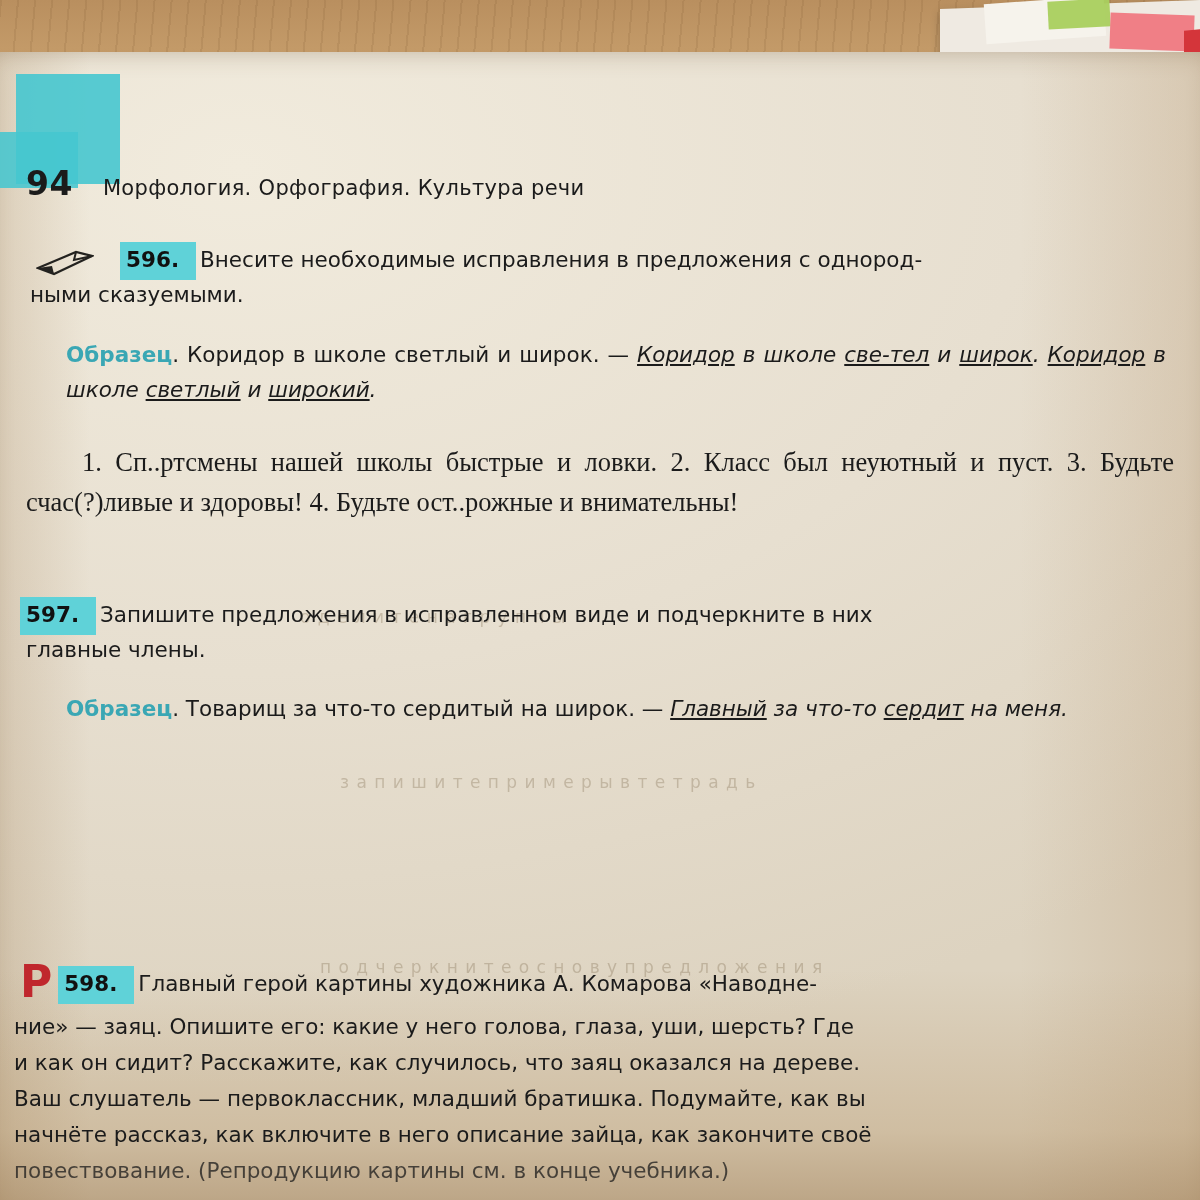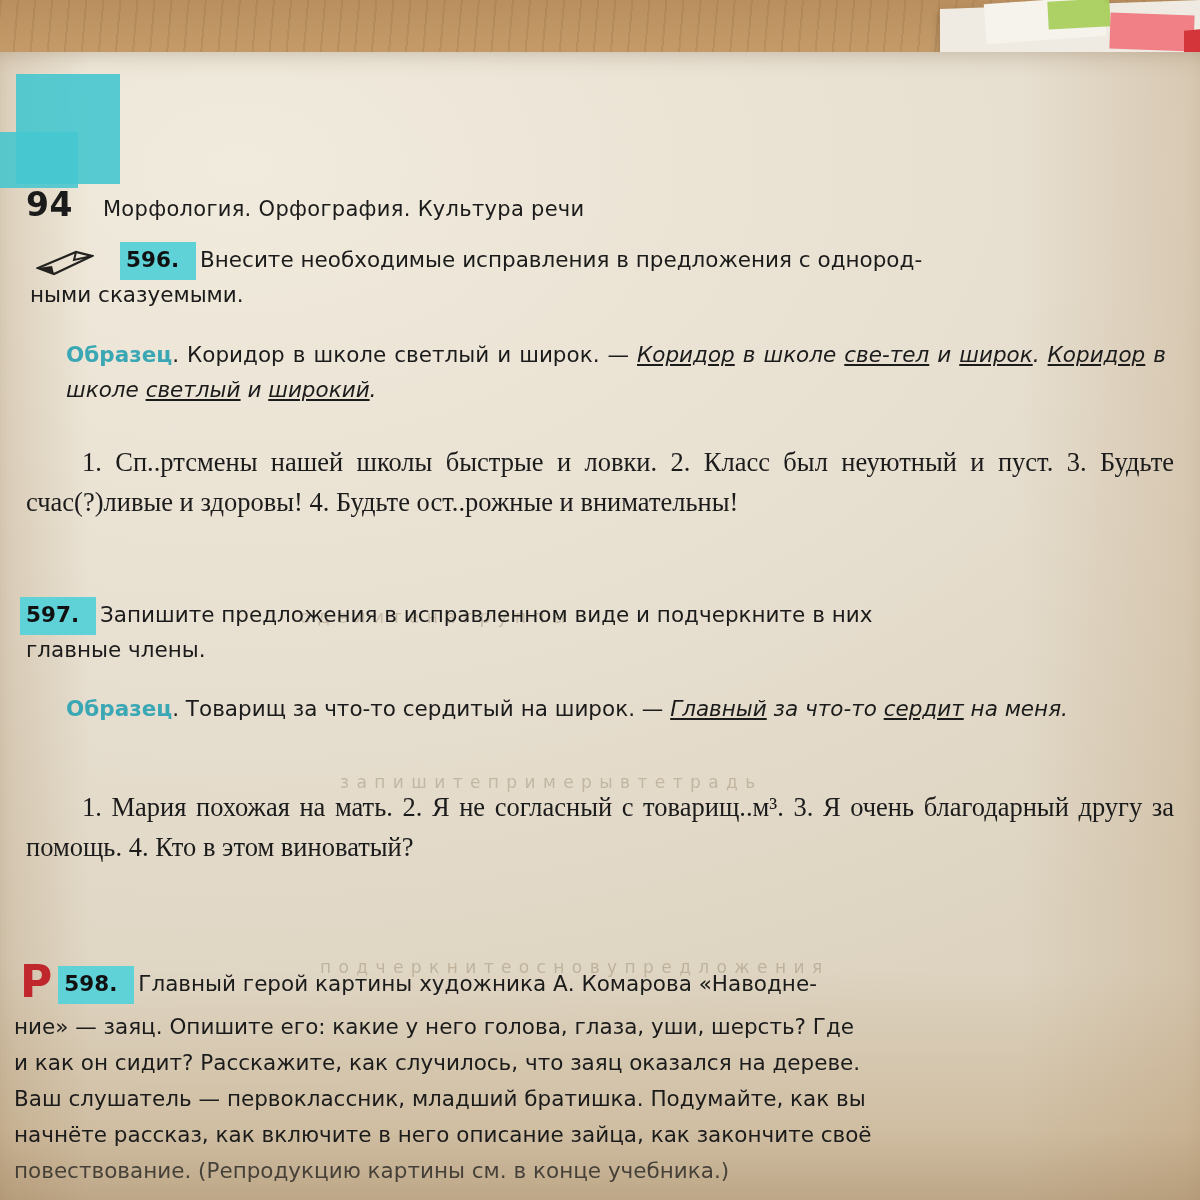--- a/index.html
+++ b/index.html
@@ -121,21 +121,20 @@
     left: 0; top: 0;
     width: 1200px; height: 1148px;
     color: #1b1b1b;
   }
   .pg-header {
     position: absolute;
     left: 26px; top: 112px;
     display: flex;
     align-items: baseline;
     gap: 30px;
-    margin-top: 21px;
   }
   .pg-num {
     font-size: 33px;
     font-weight: bold;
     letter-spacing: .5px;
   }
   .pg-title {
     font-size: 21px;
     font-weight: normal;
     letter-spacing: .3px;
@@ -257,21 +256,20 @@
         <span class="num-badge plain">597.</span><span>Запишите предложения в исправленном виде и подчеркните в них</span>
       </div>
       <div class="ex sans" style="top:581px; left:26px; width:1140px;">
         <span>главные члены.</span>
       </div>
 
       <div class="ex sans" style="top:640px; left:66px; width:1100px;">
         <span class="obrazec">Образец</span><span>. Товарищ за что-то сердитый на широк. — </span><span class="it u">Главный</span><span class="it"> за что-то </span><span class="it u">сердит</span><span class="it"> на меня.</span>
       </div>
 
-      <div class="ex serif ind-lg" style="top:735px; left:26px; width:1148px;">1. Мария похожая на мать. 2. Я не согласный с товарищ..м³. 3. Я очень благодарный другу за помощь. 4. Кто в этом виноватый?</div>
 
       <div class="ex sans" style="top:910px; left:20px; width:1160px;">
         <span class="red-R">Р</span><span class="num-badge">598.</span><span>Главный герой картины художника А. Комарова «Наводне-</span>
       </div>
       <div class="ex sans" style="top:958px; left:14px; width:1180px;">
         <span>ние» — заяц. Опишите его: какие у него голова, глаза, уши, шерсть? Где</span>
       </div>
       <div class="ex sans" style="top:994px; left:14px; width:1180px;">
         <span>и как он сидит? Расскажите, как случилось, что заяц оказался на дереве.</span>
       </div>

